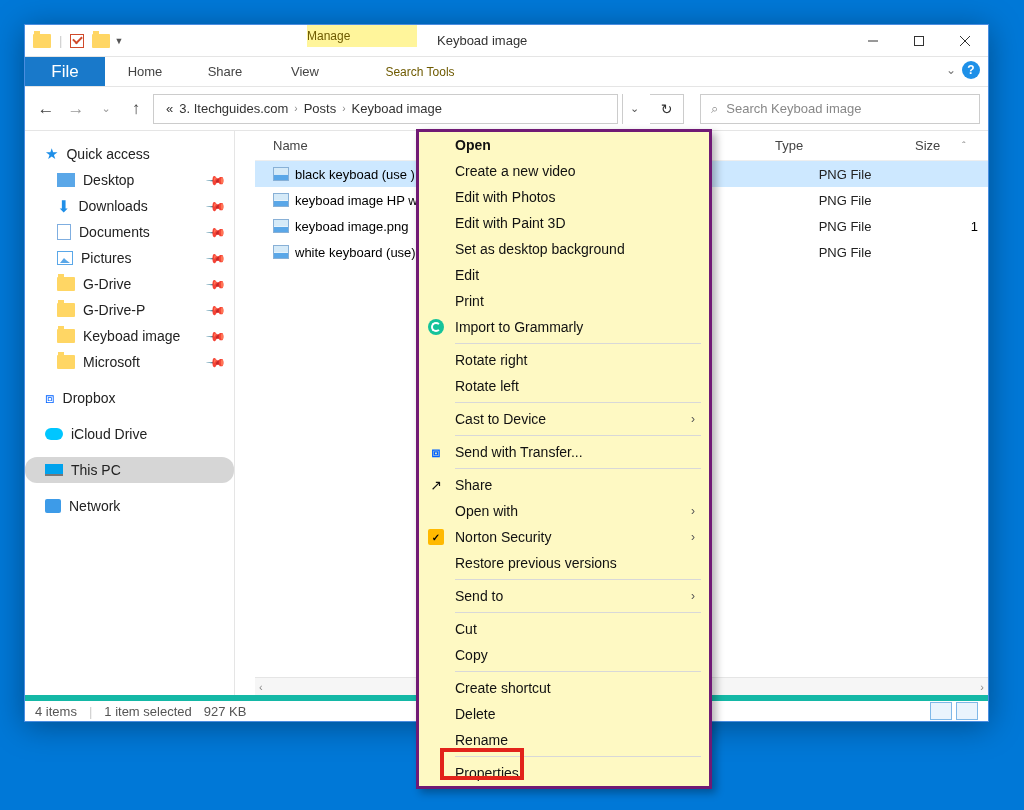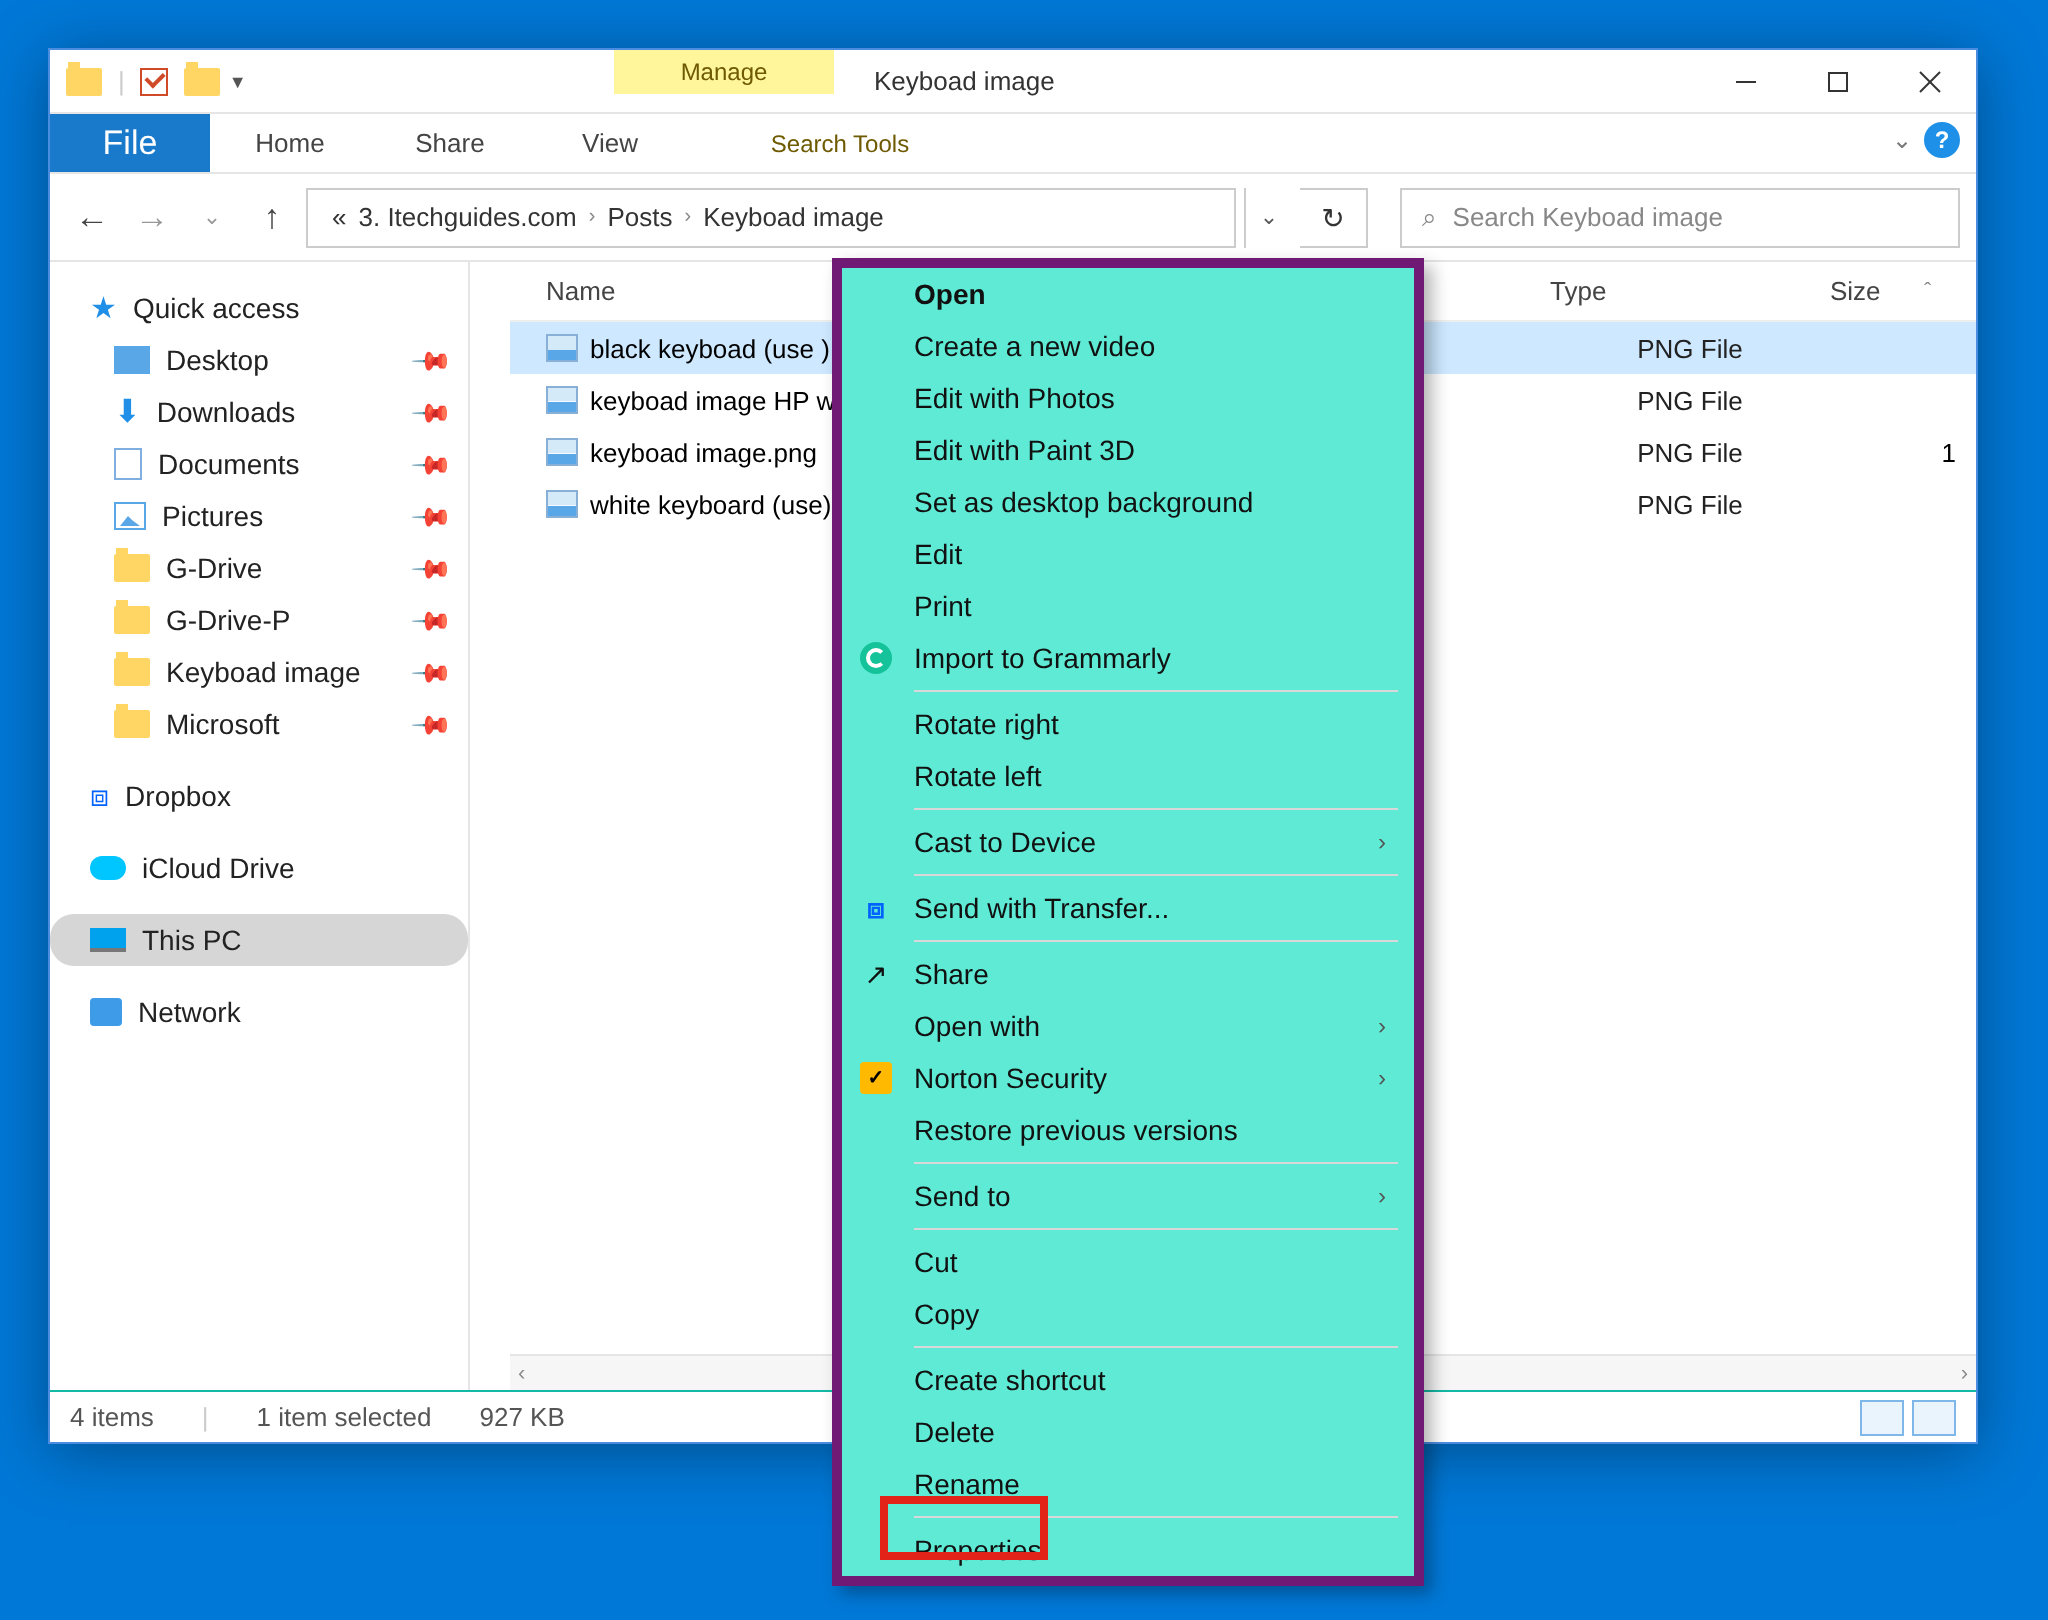--- a/index.html
+++ b/index.html
@@ -38,21 +38,21 @@
   .qat .folder-ico, .sb-folder { width: 18px; height: 14px; background: #ffd664; border-radius: 1px; position: relative; display: inline-block; }
   .qat .folder-ico::before, .sb-folder::before { content:""; position:absolute; top:-3px; left:1px; width:6px; height:3px; background:#ffd664; }
   .qat .chk { width:14px; height:14px; border:1px solid #d04a2a; position:relative; }
   .qat .chk::after { content:""; position:absolute; left:2px; top:1px; width:7px; height:4px; border:2px solid #d04a2a; border-top:none; border-right:none; transform: rotate(-45deg); }
   .qat .dd { font-size: 9px; color:#555; margin-left:-4px; }
   .manage-box {
     display: flex; flex-direction: column; align-items: stretch;
     width: 110px;
     color: #6e5a00;
   }
-  .manage-top { background:#fff59b; text-align:center; font-size:12px; line-height: 22px; }
+  .manage-top { background:#fff59b; text-align:left; font-size:12px; line-height: 22px; }
   .titletext { flex:1; display:flex; align-items:center; padding-left: 20px; font-size: 13px; color:#333; }
   .winctrls { display:flex; }
   .winctrl { width: 46px; display:flex; align-items:center; justify-content:center; color:#333; font-size: 13px; }
   .winctrl svg { width:12px; height:12px; }
 
   
   .ribbon-tabs {
     height: 30px; display:flex; align-items:stretch; padding-left: 0;
     border-bottom: 1px solid #e5e5e5;
     background: #fff;
@@ -142,35 +142,35 @@
   .fdate-spacer { width:190px; }
   .fsize { flex:1; text-align:right; }
 
   .hscroll {
     height: 18px; border-top:1px solid #e5e5e5; background:#f6f6f6;
     display:flex; align-items:center; padding:0 4px; color:#888; font-size:11px;
   }
   .hscroll .track { flex:1; }
 
   .statusbar {
-    height: 26px; border-top:1px solid #14b8a6; background:#fff;
-    display:flex; align-items:center; padding: 0 10px; color:#555; gap:24px;
+    height: 26px; border-top:6px solid #14b8a6; background:#fff;
+    display:flex; align-items:center; padding: 0 10px; color:#555; gap:12px;
     font-size: 13px;
   }
   .statusbar .sep { color:#ccc; }
   .view-icons { margin-left:auto; display:flex; gap:4px; }
   .vi { width:22px; height:18px; border:1px solid #7fb8e8; background:#eaf4fd; }
 
   
   .ctx {
     position: absolute;
     left: 416px; top: 129px;
     width: 296px;
-    background:#5eead4;
-    border:5px solid #701a75;
+    background:#fef9c3;
+    border:3px solid #701a75;
     box-shadow: 4px 4px 8px rgba(0,0,0,.3);
     font-size: 14px; color:#111;
     z-index: 50;
   }
   .ctx .mi {
     height: 26px; display:flex; align-items:center;
     padding-left: 36px; padding-right: 14px;
     position:relative;
   }
   .ctx .mi .mi-icon {

